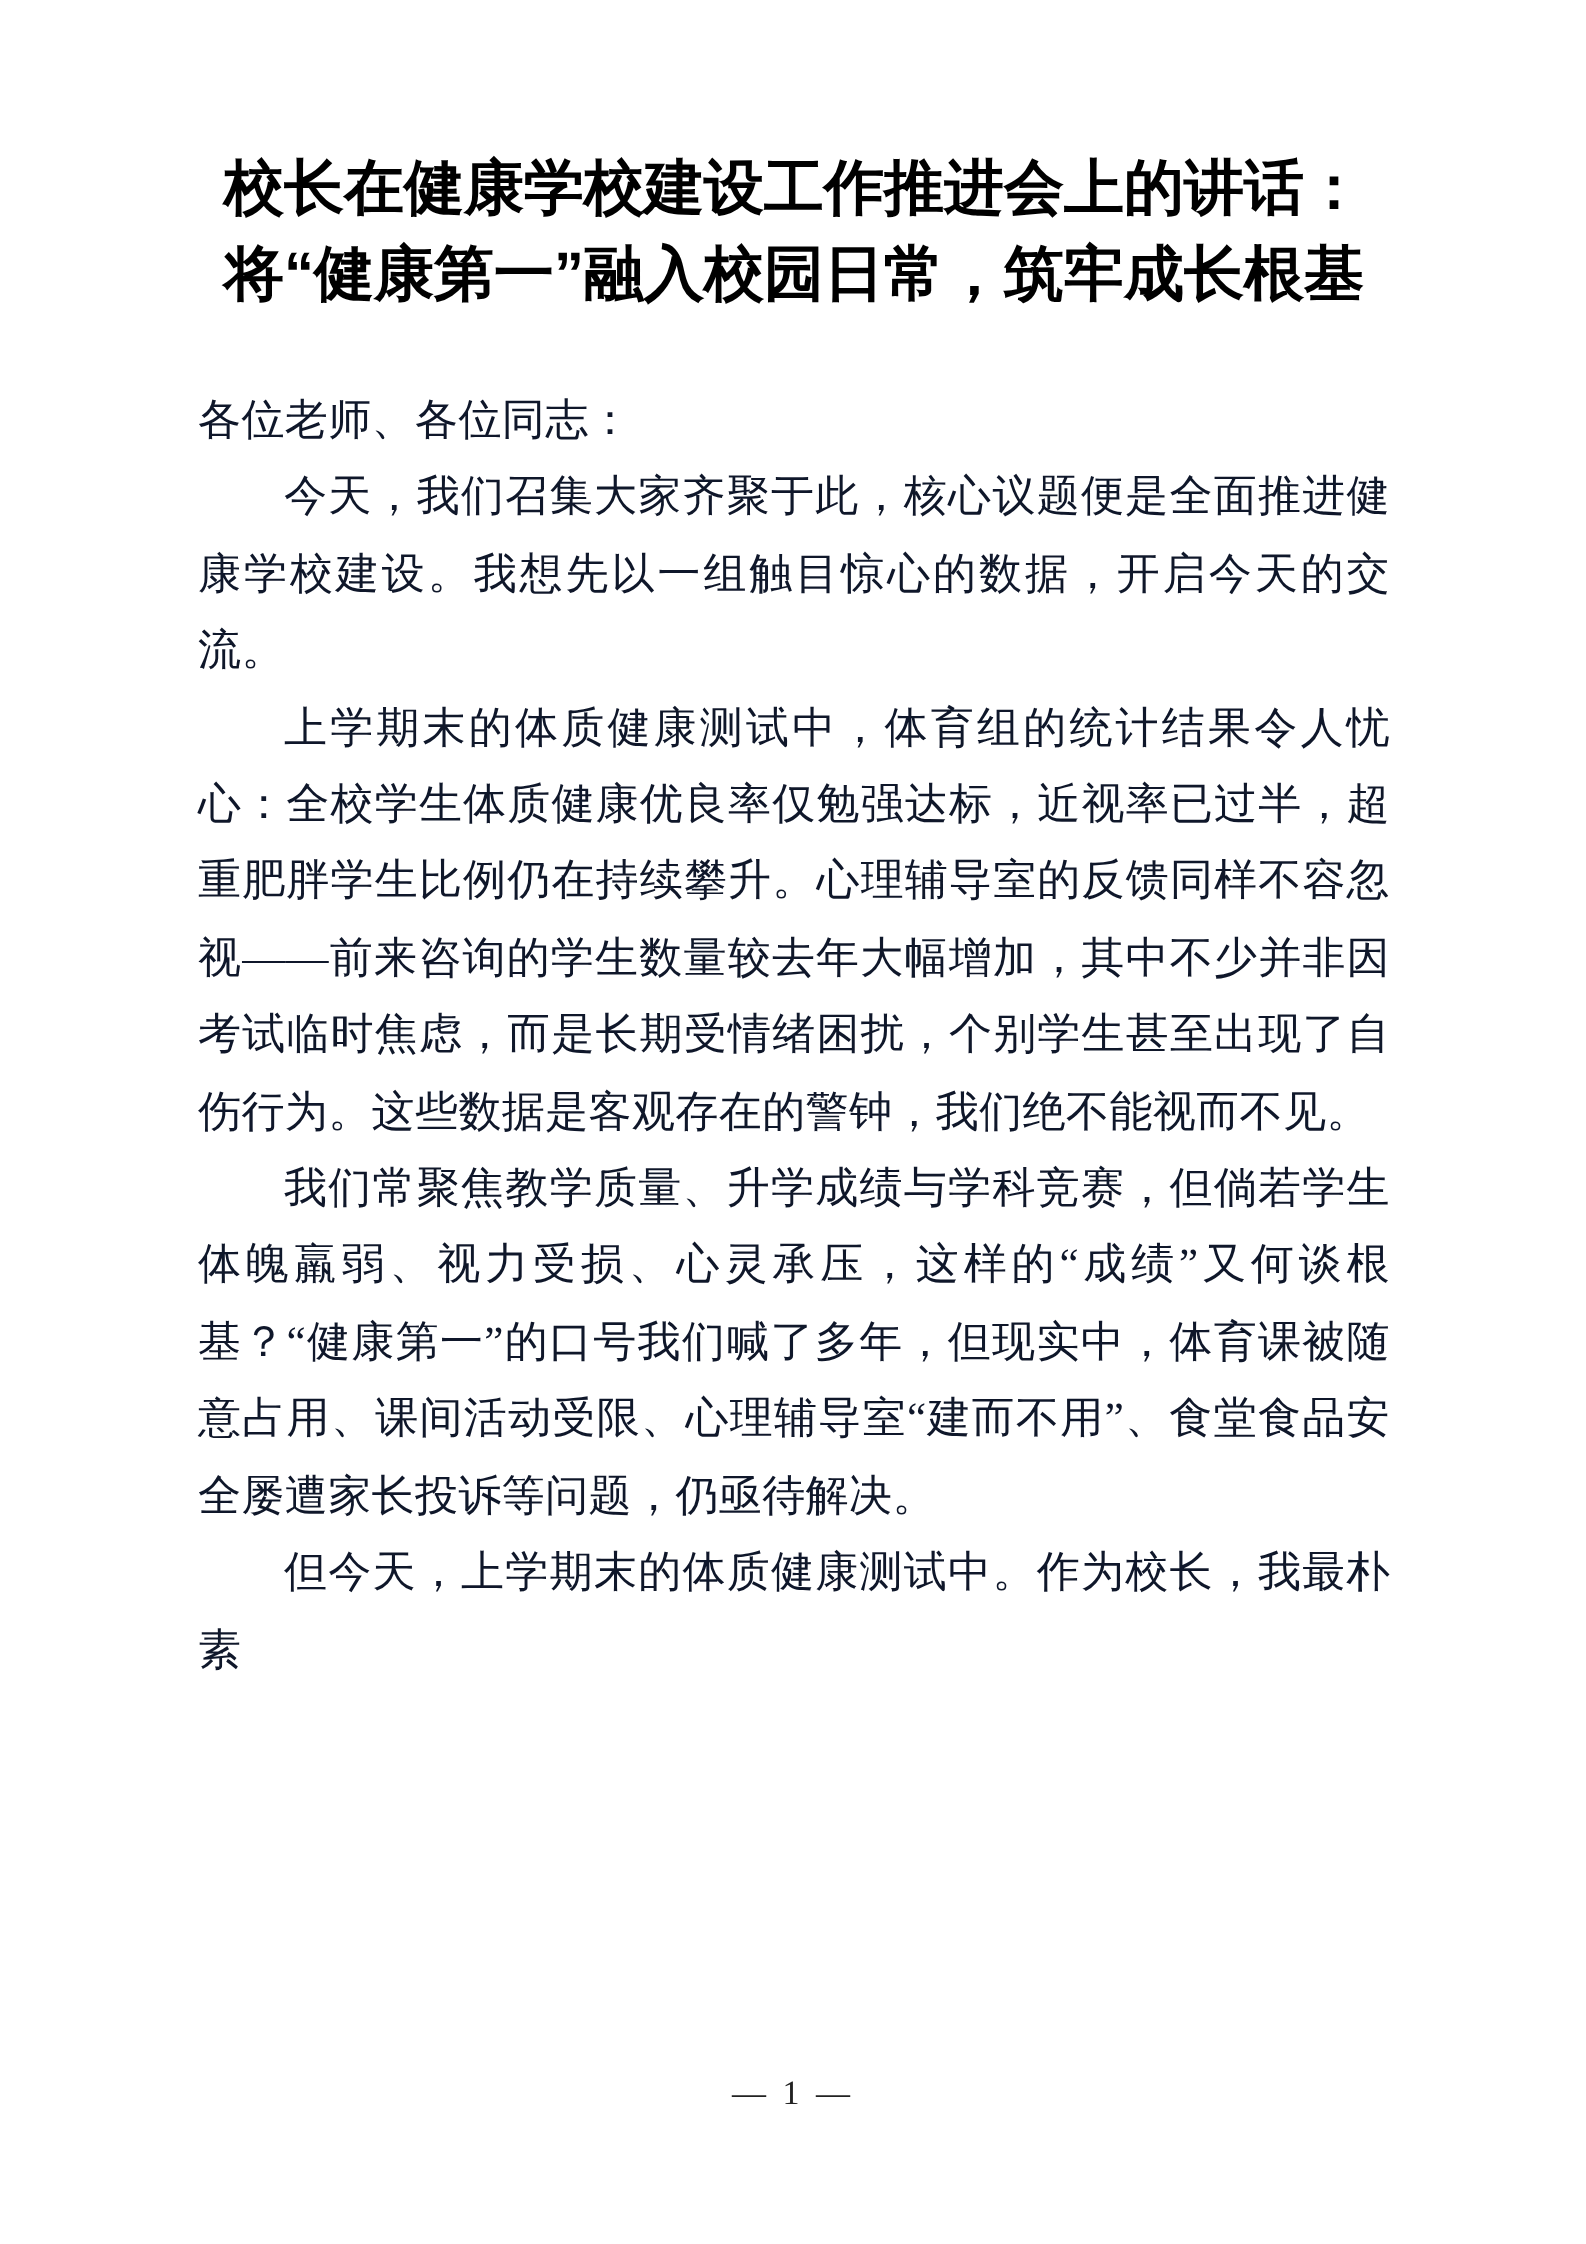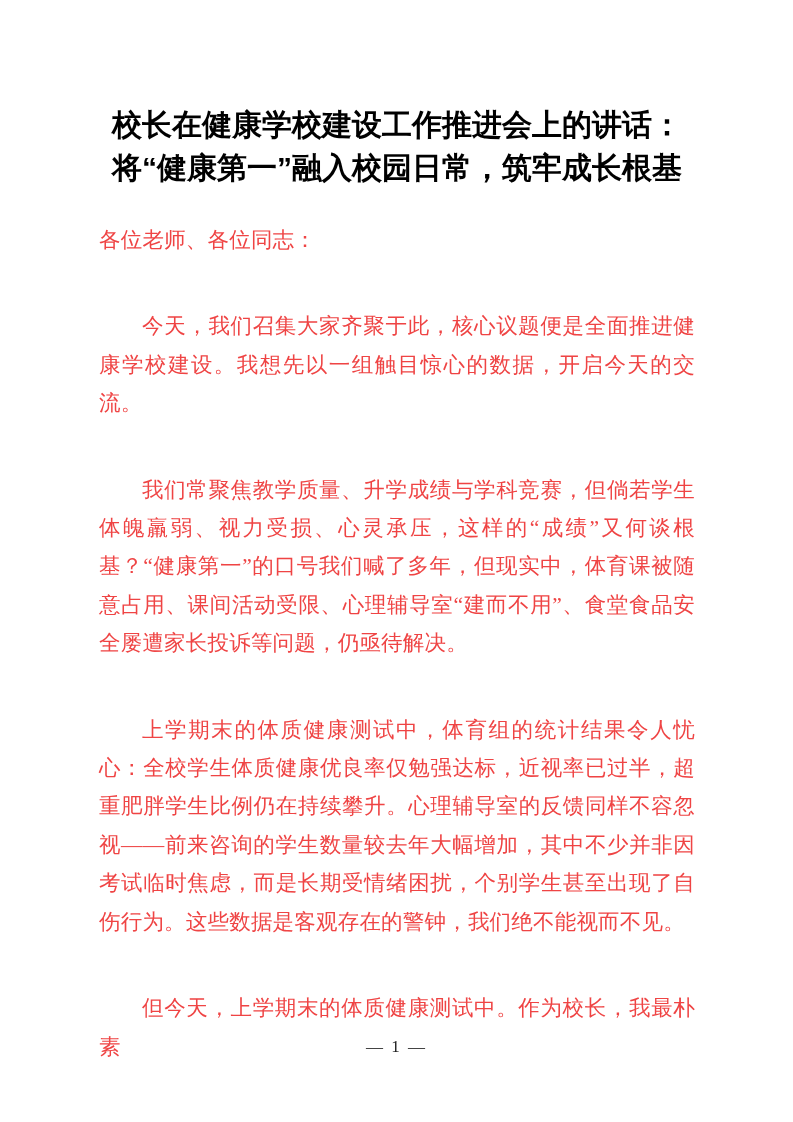--- a/index.html
+++ b/index.html
@@ -20,46 +20,45 @@
     box-sizing: border-box;
   }
   .content {
     position: absolute;
     left: 99px;
     top: 0;
     width: 596px;
   }
   .doc-title {
     margin: 0;
-    padding-top: 103px;
+    padding-top: 73px;
     font-family: "Liberation Sans", "DejaVu Sans", sans-serif;
     font-weight: bold;
     font-size: 30px;
     line-height: 43px;
     text-align: center;
     letter-spacing: 0px;
     color: #000000;
   }
   .body-block {
     margin-top: 32px;
   }
   .para {
     margin: 0;
     font-family: "Liberation Serif", "DejaVu Serif", serif;
     font-size: 21.5px;
     line-height: 38.4px;
     text-align: justify;
     text-justify: inter-ideograph;
     text-align-last: left;
-    color: #ef4444;
+    color: #0f172a;
     letter-spacing: 0.2px;
   }
   .para.indent {
     text-indent: 2em;
-    margin-top: 48px;
   }
   .footer {
     position: absolute;
     left: 0;
     right: 0;
     top: 1037px;
     text-align: center;
     font-family: "Liberation Serif", "DejaVu Serif", serif;
     font-size: 17px;
     color: #222222;
@@ -74,23 +73,23 @@
   <div class="content">
 
     <h1 class="doc-title">校长在健康学校建设工作推进会上的讲话：将“健康第一”融入校园日常，筑牢成长根基</h1>
 
     <div class="body-block">
 
       <p class="para">各位老师、各位同志：</p>
 
       <p class="para indent">今天，我们召集大家齐聚于此，核心议题便是全面推进健康学校建设。我想先以一组触目惊心的数据，开启今天的交流。</p>
 
+      <p class="para indent">上学期末的体质健康测试中，体育组的统计结果令人忧心：全校学生体质健康优良率仅勉强达标，近视率已过半，超重肥胖学生比例仍在持续攀升。心理辅导室的反馈同样不容忽视——前来咨询的学生数量较去年大幅增加，其中不少并非因考试临时焦虑，而是长期受情绪困扰，个别学生甚至出现了自伤行为。这些数据是客观存在的警钟，我们绝不能视而不见。</p>
+
       <p class="para indent">我们常聚焦教学质量、升学成绩与学科竞赛，但倘若学生体魄羸弱、视力受损、心灵承压，这样的“成绩”又何谈根基？“健康第一”的口号我们喊了多年，但现实中，体育课被随意占用、课间活动受限、心理辅导室“建而不用”、食堂食品安全屡遭家长投诉等问题，仍亟待解决。</p>
-
-      <p class="para indent">上学期末的体质健康测试中，体育组的统计结果令人忧心：全校学生体质健康优良率仅勉强达标，近视率已过半，超重肥胖学生比例仍在持续攀升。心理辅导室的反馈同样不容忽视——前来咨询的学生数量较去年大幅增加，其中不少并非因考试临时焦虑，而是长期受情绪困扰，个别学生甚至出现了自伤行为。这些数据是客观存在的警钟，我们绝不能视而不见。</p>
 
 
       <p class="para indent">但今天，上学期末的体质健康测试中。作为校长，我最朴素</p>
 
     </div>
   </div>
 
   <div class="footer">— 1 —</div>
 
 </div>

